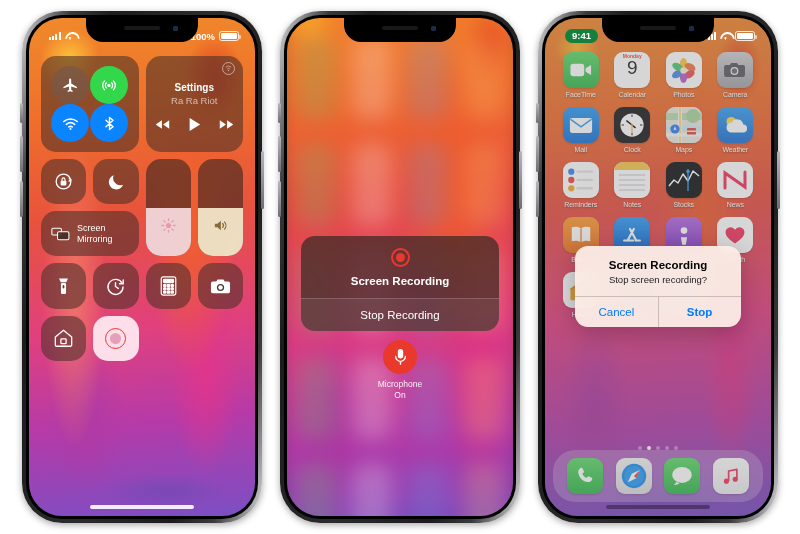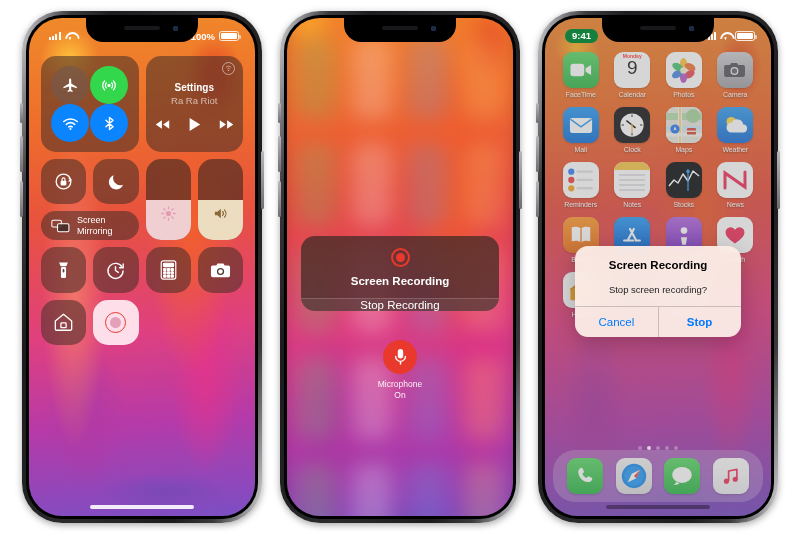--- a/index.html
+++ b/index.html
@@ -165,21 +165,21 @@
   .media .artist{ font-size:9.5px; color:rgba(255,255,255,.62); margin-top:2px; }
   .media .ctrls{ display:flex; align-items:center; gap:18px; margin-top:11px; color:#fff; }
 
   .slider{ grid-row:span 2; border-radius:15px; overflow:hidden; position:relative;
            background:rgba(60,38,32,.62); display:flex; flex-direction:column; justify-content:flex-end; }
   .slider .fill{ width:100%; display:flex; align-items:center; justify-content:center; padding-bottom:14px; }
   .fill-bright{ height:50%; background:rgba(255,228,232,.88); }
   .fill-vol{ height:50%; background:rgba(250,240,208,.9); }
 
   .mirror{ grid-column:span 2; border-radius:15px; background:rgba(70,46,40,.56);
-           display:flex; align-items:center; gap:7px; padding:4px 10px; height:100%; }
+           display:flex; align-items:center; gap:7px; padding:12px 10px; height:100%; }
   .mirror .txt{ font-size:9px; line-height:1.18; color:#fff; }
 
   .rec-tile{ background:rgba(255,235,242,.93); }
   .rec-ring{ width:21px; height:21px; border-radius:50%; border:1.8px solid #e8392c;
              display:flex; align-items:center; justify-content:center; }
   .rec-dot{ width:11px; height:11px; border-radius:50%; background:#e3a0b8; }
 
   .home-ind{
     position:absolute; bottom:7px; left:50%; transform:translateX(-50%);
     width:104px; height:4px; border-radius:2px; background:rgba(255,255,255,.9); z-index:45;
@@ -192,21 +192,21 @@
     border-radius:14px; overflow:hidden;
     background:rgba(58,40,34,.72); backdrop-filter:blur(14px);
     text-align:center; color:#fff;
   }
   .sheet .top{ padding:12px 8px 11px; }
   .sheet .bigring{ width:19px; height:19px; margin:0 auto 8px; border-radius:50%;
                    border:2px solid #e8392c; display:flex; align-items:center; justify-content:center; }
   .sheet .bigdot{ width:9px; height:9px; border-radius:50%; background:#e8392c; }
   .sheet .t1{ font-size:11.5px; font-weight:bold; }
   .sheet .div{ height:.5px; background:rgba(255,255,255,.22); }
-  .sheet .row{ padding:0 8px; font-size:11.5px; background:rgba(255,255,255,.06);text-align:center; }
+  .sheet .row{ padding:10px 8px; font-size:11.5px; background:rgba(255,255,255,.06);text-align:center; }
 
   .mic{ position:absolute; left:0; right:0; top:322px; z-index:30; text-align:center; }
   .mic .circle{ width:34px; height:34px; border-radius:50%; background:#e8392c;
                 margin:0 auto; display:flex; align-items:center; justify-content:center; }
   .mic .lbl{ margin-top:5px; font-size:8.5px; color:rgba(255,255,255,.92); line-height:1.3; }
 
   
   .hs{ position:absolute; inset:0; z-index:20; padding:34px 14px 0; }
   .hs-grid{ display:grid; grid-template-columns:repeat(4,1fr); row-gap:9px; column-gap:8px; }
   .app{ display:flex; flex-direction:column; align-items:center; gap:3px; }
@@ -229,21 +229,21 @@
   
   .alert-dim{ position:absolute; inset:0; background:rgba(120,120,120,.30); z-index:30; }
   .alert{
     position:absolute; left:30px; right:30px; top:228px; z-index:31;
     border-radius:13px; overflow:hidden; text-align:center;
     background:rgba(252,238,232,.94); backdrop-filter:blur(16px);
     box-shadow:0 6px 22px rgba(0,0,0,.22);
   }
   .alert .body{ padding:13px 12px 11px; }
   .alert .at{ font-size:11.5px; font-weight:bold; color:#000; }
-  .alert .am{ font-size:9.5px; color:#1c1c1e; margin-top:13px; }
+  .alert .am{ font-size:9.5px; color:#1c1c1e; margin-top:3px; }
   .alert .hr{ height:.5px; background:rgba(0,0,0,.18); }
   .alert .acts{ display:flex; }
   .alert .acts > div{ flex:1; padding:9px 4px; font-size:11.5px; color:#007aff; }
   .alert .vr{ flex:0 0 .5px !important; padding:0 !important; background:rgba(0,0,0,.18); }
   .alert .bold{ font-weight:bold; }
 
   svg{ display:block; }
 </style>
 </head>
 <body>

